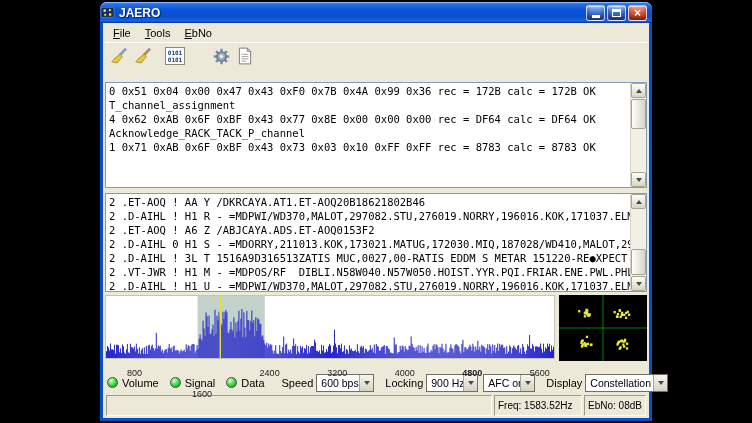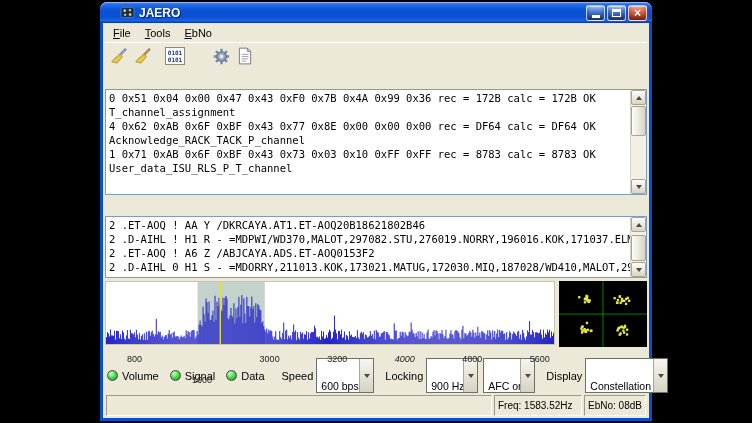--- a/index.html
+++ b/index.html
@@ -2,21 +2,21 @@
 <html><head>
 <meta charset="utf-8">
 <style>
   *{box-sizing:border-box;margin:0;padding:0}
   html,body{width:752px;height:423px;overflow:hidden}
   body{background:#000;font-family:"Liberation Sans",sans-serif;position:relative}
 
   .window{position:absolute;left:100px;top:2px;width:552px;height:419px;display:flex;flex-direction:column;border-radius:7px 7px 0 0}
 
   
-  .titlebar{flex:0 0 21px;height:21px;border-radius:7px 7px 0 0;display:flex;align-items:center;padding:0 5px 0 20px;
+  .titlebar{flex:0 0 21px;height:21px;border-radius:7px 7px 0 0;display:flex;align-items:center;padding:0 5px 0 0;
     background:linear-gradient(180deg,#5a96f2 0%,#2a70e8 10%,#0a54d8 35%,#0a50d0 70%,#1a64e4 90%,#06309a 100%);
     box-shadow:inset 0 1px 0 #8ab4f8}
   .app-icon{width:15px;height:15px;display:inline-flex}
   .title-text{color:#fff;font-weight:bold;font-size:12px;flex:1;margin-left:4px;text-shadow:1px 1px 1px #00246a}
   .winbtns{display:flex;gap:2px}
   .winbtn{width:19px;height:16px;border-radius:3px;border:1px solid rgba(255,255,255,.65);display:flex;align-items:center;justify-content:center;color:#fff;box-shadow:inset 0 -3px 4px rgba(0,0,30,.45),inset 0 1px 1px rgba(255,255,255,.7)}
   .winbtn.minmax{background:linear-gradient(180deg,#9cc0f8,#3f6ecf 50%,#2b51ae)}
   .winbtn.close{background:linear-gradient(180deg,#f2a28c,#da5a3c 50%,#b43a20)}
   .glyph-min{width:8px;height:3px;background:#fff;align-self:flex-end;margin:0 0 2px 0}
   .glyph-max{width:9px;height:8px;border:1px solid #fff;border-top:3px solid #fff}
@@ -33,22 +33,22 @@
   .toolbtn{width:24px;height:24px;display:flex;align-items:center;justify-content:center}
   .toolbtn svg{display:block}
   .tb-gap-s{width:8px}.tb-gap-m{width:22px}
   .binary-icon{display:inline-flex;flex-direction:column;align-items:center;font-family:"DejaVu Sans Mono",monospace;font-size:6px;line-height:7px;font-weight:bold;color:#1a3a8a;background:#fff;border:1px solid #8a8a7a;padding:1px 2px}
 
   
   .logbox{position:relative;background:#fff;border:1px solid #7F9DB9;overflow:hidden;
     font-family:"DejaVu Sans Mono",monospace;font-size:10.5px;line-height:14px;color:#000}
   .logbox .lines{position:absolute;left:0;top:0;right:16px;bottom:0;padding:1px 0 0 3px;overflow:hidden}
   .log-line{white-space:pre}
-  #decode-box{flex:0 0 106px;margin-top:20px}
-  #message-box{flex:1;margin-top:21px;min-height:0}
+  #decode-box{flex:0 0 106px;margin-top:13px}
+  #message-box{flex:1;margin-top:5px;min-height:0}
 
   
   .sb{position:absolute;top:0;right:0;bottom:0;width:16px;background:#F2F0E4;border-left:1px solid #d8d4c8}
   .sb-btn{position:absolute;left:0;right:0;height:15px;background:linear-gradient(180deg,#fdfdfb,#d8d4c4);border:1px solid #a8a490;border-radius:2px;display:flex;align-items:center;justify-content:center}
   .sb-btn.up{top:0}.sb-btn.down{bottom:0}
   .sb-thumb{position:absolute;left:0;right:0;background:linear-gradient(90deg,#fdfdfb,#d8d4c4);border:1px solid #a8a490;border-radius:2px}
   .tri-up{width:0;height:0;border-left:3px solid transparent;border-right:3px solid transparent;border-bottom:4px solid #4a4a3a}
   .tri-dn{width:0;height:0;border-left:3px solid transparent;border-right:3px solid transparent;border-top:4px solid #4a4a3a}
 
   
@@ -59,21 +59,21 @@
   .tick-labels{position:relative;height:13px;font-size:9px;color:#222}
   .tick{position:absolute;top:9px;transform:translateX(-50%)}
   .constellation-box{flex:0 0 88px;height:66px;background:#000}
 
   
   .ctrl-row{flex:0 0 21px;display:flex;align-items:center;font-size:11px;padding:0 2px;white-space:nowrap}
   .ind{display:flex;align-items:center;margin-right:11px}
   .led{width:11px;height:11px;border-radius:50%;border:1px solid #4a4a4a;margin-right:4px;
     background:radial-gradient(circle at 35% 30%,#d6ffd6,#35d435 55%,#0b9a0b)}
   .ctrl-label{margin:0 3px 0 6px}
-  .combo{height:35px;border:1px solid #716F64;background:#fff;display:flex;align-items:flex-end;font-size:10.5px;margin-right:5px}
+  .combo{height:18px;border:1px solid #716F64;background:#fff;display:flex;align-items:center;font-size:10.5px;margin-right:5px}
   .combo-value{padding:0 2px 0 4px;flex:1;overflow:hidden;white-space:nowrap}
   .combo-btn{width:14px;height:100%;background:linear-gradient(180deg,#f6f5f0,#d6d2c4);border-left:1px solid #aaa694;display:flex;align-items:center;justify-content:center}
 
   
   .statusbar{flex:0 0 19px;display:flex;align-items:stretch;gap:2px;padding:2px 1px 2px 1px;font-size:10px}
   .sb-panel{border:1px solid;border-color:#9d9a87 #fff #fff #9d9a87;display:flex;align-items:center;padding:4px 3px}
   .sb-panel.spacer{flex:1}
   .sb-panel.freq{width:88px}
   .sb-panel.ebno{width:62px}
 </style>
@@ -151,21 +151,20 @@
       </span>
     </div>
 
     <div class="logbox" id="decode-box">
       <div class="lines" id="decode-lines">
           <div class="log-line">0 0x51 0x04 0x00 0x47 0x43 0xF0 0x7B 0x4A 0x99 0x36 rec = 172B calc = 172B OK</div>
           <div class="log-line">T_channel_assignment</div>
           <div class="log-line">4 0x62 0xAB 0x6F 0xBF 0x43 0x77 0x8E 0x00 0x00 0x00 rec = DF64 calc = DF64 OK</div>
           <div class="log-line">Acknowledge_RACK_TACK_P_channel</div>
           <div class="log-line">1 0x71 0xAB 0x6F 0xBF 0x43 0x73 0x03 0x10 0xFF 0xFF rec = 8783 calc = 8783 OK</div>
-          <div class="log-line">User_data_ISU_RLS_P_T_channel</div>
         </div>
       <div class="sb">
         <span class="sb-btn up">
             <span class="tri-up"></span>
           </span>
         <span class="sb-thumb" style="top:16px;height:30px"></span>
         <span class="sb-btn down">
             <span class="tri-dn"></span>
           </span>
       </div>
@@ -197,24 +196,24 @@
         <div class="spectrum-box">
           <svg id="spectrum-svg" viewBox="0 0 450 64" preserveAspectRatio="none">
               <rect x="92.0" y="0" width="67.5" height="64" fill="rgba(135,168,152,0.5)"></rect>
               <path d="M0.5 64V57.0M1.5 64V51.7M2.5 64V53.3M3.5 64V56.3M4.5 64V49.0M5.5 64V55.1M6.5 64V55.1M7.5 64V55.7M8.5 64V50.2M9.5 64V59.4M10.5 64V50.3M11.5 64V50.4M12.5 64V50.8M13.5 64V58.1M14.5 64V54.1M15.5 64V58.8M16.5 64V50.0M17.5 64V52.1M18.5 64V58.4M19.5 64V59.7M20.5 64V55.2M21.5 64V49.6M22.5 64V58.2M23.5 64V58.9M24.5 64V49.3M25.5 64V52.8M26.5 64V52.9M27.5 64V54.4M28.5 64V52.1M29.5 64V57.1M30.5 64V49.3M31.5 64V54.5M32.5 64V59.2M33.5 64V52.9M34.5 64V59.5M35.5 64V55.9M36.5 64V53.9M37.5 64V59.6M38.5 64V53.1M39.5 64V59.9M40.5 64V51.4M41.5 64V59.6M42.5 64V51.1M43.5 64V50.3M44.5 64V55.4M45.5 64V51.8M46.5 64V50.2M47.5 64V53.7M48.5 64V56.3M49.5 64V54.2M50.5 64V38.0M51.5 64V54.3M52.5 64V50.9M53.5 64V52.1M54.5 64V51.3M55.5 64V57.1M56.5 64V55.3M57.5 64V59.1M58.5 64V56.6M59.5 64V55.1M60.5 64V54.8M61.5 64V58.3M62.5 64V53.4M63.5 64V49.6M64.5 64V54.5M65.5 64V53.1M66.5 64V57.7M67.5 64V52.1M68.5 64V51.2M69.5 64V56.4M70.5 64V56.1M71.5 64V55.7M72.5 64V56.1M73.5 64V59.2M74.5 64V56.9M75.5 64V55.2M76.5 64V57.1M77.5 64V56.7M78.5 64V55.5M79.5 64V57.8M80.5 64V49.9M81.5 64V54.2M82.5 64V50.6M83.5 64V51.7M84.5 64V56.5M85.5 64V51.3M86.5 64V49.6M87.5 64V49.5M88.5 64V50.0M89.5 64V58.3M90.5 64V56.2M91.5 64V50.6M92.5 64V54.4M93.5 64V44.1M94.5 64V39.7M95.5 64V44.2M96.5 64V46.1M97.5 64V25.4M98.5 64V33.4M99.5 64V41.0M100.5 64V17.0M101.5 64V20.8M102.5 64V32.0M103.5 64V20.2M104.5 64V39.0M105.5 64V39.0M106.5 64V34.4M107.5 64V29.5M108.5 64V41.3M109.5 64V14.2M110.5 64V39.2M111.5 64V20.3M112.5 64V25.0M113.5 64V16.3M114.5 64V21.7M115.5 64V28.6M116.5 64V30.3M117.5 64V16.2M118.5 64V23.7M119.5 64V16.2M120.5 64V14.4M121.5 64V17.0M122.5 64V37.6M123.5 64V38.6M124.5 64V34.5M125.5 64V26.7M126.5 64V34.6M127.5 64V36.6M128.5 64V22.0M129.5 64V42.9M130.5 64V27.3M131.5 64V36.9M132.5 64V25.9M133.5 64V15.3M134.5 64V35.8M135.5 64V23.4M136.5 64V13.5M137.5 64V42.5M138.5 64V16.9M139.5 64V32.5M140.5 64V42.2M141.5 64V15.4M142.5 64V24.8M143.5 64V25.0M144.5 64V35.6M145.5 64V26.0M146.5 64V15.0M147.5 64V27.9M148.5 64V24.9M149.5 64V41.6M150.5 64V21.9M151.5 64V36.1M152.5 64V22.9M153.5 64V24.2M154.5 64V28.2M155.5 64V29.2M156.5 64V42.2M157.5 64V40.7M158.5 64V45.4M159.5 64V49.1M160.5 64V50.9M161.5 64V48.1M162.5 64V53.1M163.5 64V49.1M164.5 64V51.1M165.5 64V49.7M166.5 64V50.7M167.5 64V56.3M168.5 64V59.5M169.5 64V56.4M170.5 64V50.8M171.5 64V59.3M172.5 64V59.5M173.5 64V59.9M174.5 64V50.6M175.5 64V56.9M176.5 64V58.9M177.5 64V52.5M178.5 64V41.8M179.5 64V59.1M180.5 64V50.1M181.5 64V49.2M182.5 64V59.2M183.5 64V55.4M184.5 64V57.5M185.5 64V55.1M186.5 64V59.3M187.5 64V51.6M188.5 64V43.8M189.5 64V51.7M190.5 64V49.8M191.5 64V60.0M192.5 64V51.7M193.5 64V57.5M194.5 64V59.3M195.5 64V51.3M196.5 64V53.6M197.5 64V52.1M198.5 64V58.5M199.5 64V53.9M200.5 64V54.5M201.5 64V50.6M202.5 64V59.6M203.5 64V51.8M204.5 64V58.4M205.5 64V53.0M206.5 64V51.6M207.5 64V51.6M208.5 64V51.6M209.5 64V45.1M210.5 64V48.0M211.5 64V56.7M212.5 64V56.4M213.5 64V58.0M214.5 64V56.2M215.5 64V59.7M216.5 64V50.4M217.5 64V56.2M218.5 64V51.1M219.5 64V58.6M220.5 64V58.0M221.5 64V54.7M222.5 64V57.3M223.5 64V52.0M224.5 64V49.4M225.5 64V51.0M226.5 64V59.0M227.5 64V57.6M228.5 64V51.2M229.5 64V34.7M230.5 64V49.1M231.5 64V52.9M232.5 64V59.1M233.5 64V50.6M234.5 64V50.5M235.5 64V54.0M236.5 64V49.1M237.5 64V57.8M238.5 64V57.0M239.5 64V51.0M240.5 64V59.7M241.5 64V54.7M242.5 64V55.9M243.5 64V59.4M244.5 64V50.9M245.5 64V55.3M246.5 64V54.2M247.5 64V56.6M248.5 64V57.0M249.5 64V56.8M250.5 64V55.6M251.5 64V57.9M252.5 64V49.7M253.5 64V57.1M254.5 64V59.0M255.5 64V52.8M256.5 64V51.3M257.5 64V53.5M258.5 64V51.7M259.5 64V58.8M260.5 64V54.3M261.5 64V54.9M262.5 64V57.4M263.5 64V57.0M264.5 64V55.6M265.5 64V50.7M266.5 64V55.5M267.5 64V53.8M268.5 64V58.2M269.5 64V50.1M270.5 64V59.2M271.5 64V49.5M272.5 64V51.5M273.5 64V52.3M274.5 64V56.7M275.5 64V56.1M276.5 64V53.1M277.5 64V52.6M278.5 64V51.7M279.5 64V50.6M280.5 64V59.8M281.5 64V51.5M282.5 64V51.7M283.5 64V53.9M284.5 64V55.0M285.5 64V58.4M286.5 64V58.5M287.5 64V59.0M288.5 64V59.4M289.5 64V42.7M290.5 64V50.2M291.5 64V50.0M292.5 64V59.5M293.5 64V58.0M294.5 64V57.7M295.5 64V51.4M296.5 64V55.3M297.5 64V51.1M298.5 64V52.1M299.5 64V57.4M300.5 64V51.6M301.5 64V54.4M302.5 64V56.0M303.5 64V55.3M304.5 64V51.3M305.5 64V51.8M306.5 64V41.9M307.5 64V49.4M308.5 64V52.3M309.5 64V53.7M310.5 64V56.9M311.5 64V52.5M312.5 64V56.0M313.5 64V50.9M314.5 64V58.8M315.5 64V50.8M316.5 64V58.9M317.5 64V51.9M318.5 64V57.7M319.5 64V53.7M320.5 64V58.6M321.5 64V58.8M322.5 64V52.1M323.5 64V49.1M324.5 64V58.4M325.5 64V58.3M326.5 64V55.8M327.5 64V57.0M328.5 64V51.4M329.5 64V49.8M330.5 64V55.1M331.5 64V49.9M332.5 64V50.5M333.5 64V53.1M334.5 64V59.1M335.5 64V52.6M336.5 64V53.5M337.5 64V49.4M338.5 64V54.0M339.5 64V58.0M340.5 64V55.9M341.5 64V49.3M342.5 64V58.2M343.5 64V58.8M344.5 64V57.8M345.5 64V53.2M346.5 64V49.8M347.5 64V53.8M348.5 64V54.5M349.5 64V58.5M350.5 64V50.9M351.5 64V49.5M352.5 64V50.2M353.5 64V51.0M354.5 64V52.6M355.5 64V57.0M356.5 64V59.4M357.5 64V49.4M358.5 64V45.3M359.5 64V58.0M360.5 64V52.8M361.5 64V53.1M362.5 64V55.4M363.5 64V54.6M364.5 64V52.6M365.5 64V50.3M366.5 64V52.0M367.5 64V56.6M368.5 64V49.2M369.5 64V52.3M370.5 64V57.5M371.5 64V52.1M372.5 64V55.6M373.5 64V46.3M374.5 64V55.3M375.5 64V52.2M376.5 64V57.4M377.5 64V50.3M378.5 64V51.4M379.5 64V52.3M380.5 64V53.2M381.5 64V59.6M382.5 64V54.0M383.5 64V49.8M384.5 64V55.8M385.5 64V49.8M386.5 64V52.0M387.5 64V59.4M388.5 64V49.9M389.5 64V56.8M390.5 64V50.6M391.5 64V58.6M392.5 64V53.1M393.5 64V49.0M394.5 64V56.8M395.5 64V49.4M396.5 64V52.1M397.5 64V50.2M398.5 64V50.4M399.5 64V53.6M400.5 64V53.0M401.5 64V59.9M402.5 64V51.8M403.5 64V59.3M404.5 64V57.3M405.5 64V50.8M406.5 64V52.4M407.5 64V59.2M408.5 64V53.9M409.5 64V51.1M410.5 64V52.5M411.5 64V53.9M412.5 64V55.6M413.5 64V51.4M414.5 64V50.6M415.5 64V58.5M416.5 64V54.2M417.5 64V59.7M418.5 64V49.5M419.5 64V52.5M420.5 64V57.4M421.5 64V59.9M422.5 64V56.2M423.5 64V49.9M424.5 64V51.9M425.5 64V40.3M426.5 64V54.1M427.5 64V54.4M428.5 64V49.4M429.5 64V51.7M430.5 64V57.1M431.5 64V52.0M432.5 64V51.9M433.5 64V52.3M434.5 64V53.0M435.5 64V52.3M436.5 64V49.0M437.5 64V54.4M438.5 64V58.5M439.5 64V49.2M440.5 64V57.2M441.5 64V53.0M442.5 64V54.4M443.5 64V49.1M444.5 64V52.0M445.5 64V49.4M446.5 64V57.5M447.5 64V51.1M448.5 64V55.6M449.5 64V52.4" stroke="#2121c8" stroke-width="1" fill="none"></path>
               <line x1="114.8" y1="0" x2="114.8" y2="64" stroke="#e8e030" stroke-width="1.4"></line>
             </svg>
         </div>
         <div class="tick-labels" id="tick-labels">
             <span class="tick" style="left: 6.5666%;">800</span>
             <span class="tick" style="left: 21.576%; margin-top: 21px;">1600</span>
-            <span class="tick" style="left: 36.5854%;">3000</span>
+            <span class="tick" style="left: 36.5854%;">2400</span>
             <span class="tick" style="left: 51.5947%;">3200</span>
-            <span class="tick" style="left: 66.6041%; font-style: italic;">4000</span>
-            <span class="tick" style="left: 81.6135%;">4800</span>
+            <span class="tick" style="left: 66.6041%;">4000</span>
+            <span class="tick" style="left: 81.6135%; font-weight: bold;">4800</span>
             <span class="tick" style="left: 96.6229%;">5600</span>
           </div>
       </div>
       <div class="constellation-box">
         <svg id="constellation-svg" viewBox="0 0 88 64" preserveAspectRatio="none">
             <rect width="88" height="64" fill="#000000"></rect>
             <line x1="0" y1="32" x2="88" y2="32" stroke="#00a000" stroke-width="0.8"></line>
             <line x1="44" y1="0" x2="44" y2="64" stroke="#00a000" stroke-width="0.8"></line>
             <rect x="26.7" y="17.1" width="2.3" height="2.3" fill="#e8e838"></rect>
             <rect x="19.1" y="14.6" width="2.3" height="2.3" fill="#e8e838"></rect>

